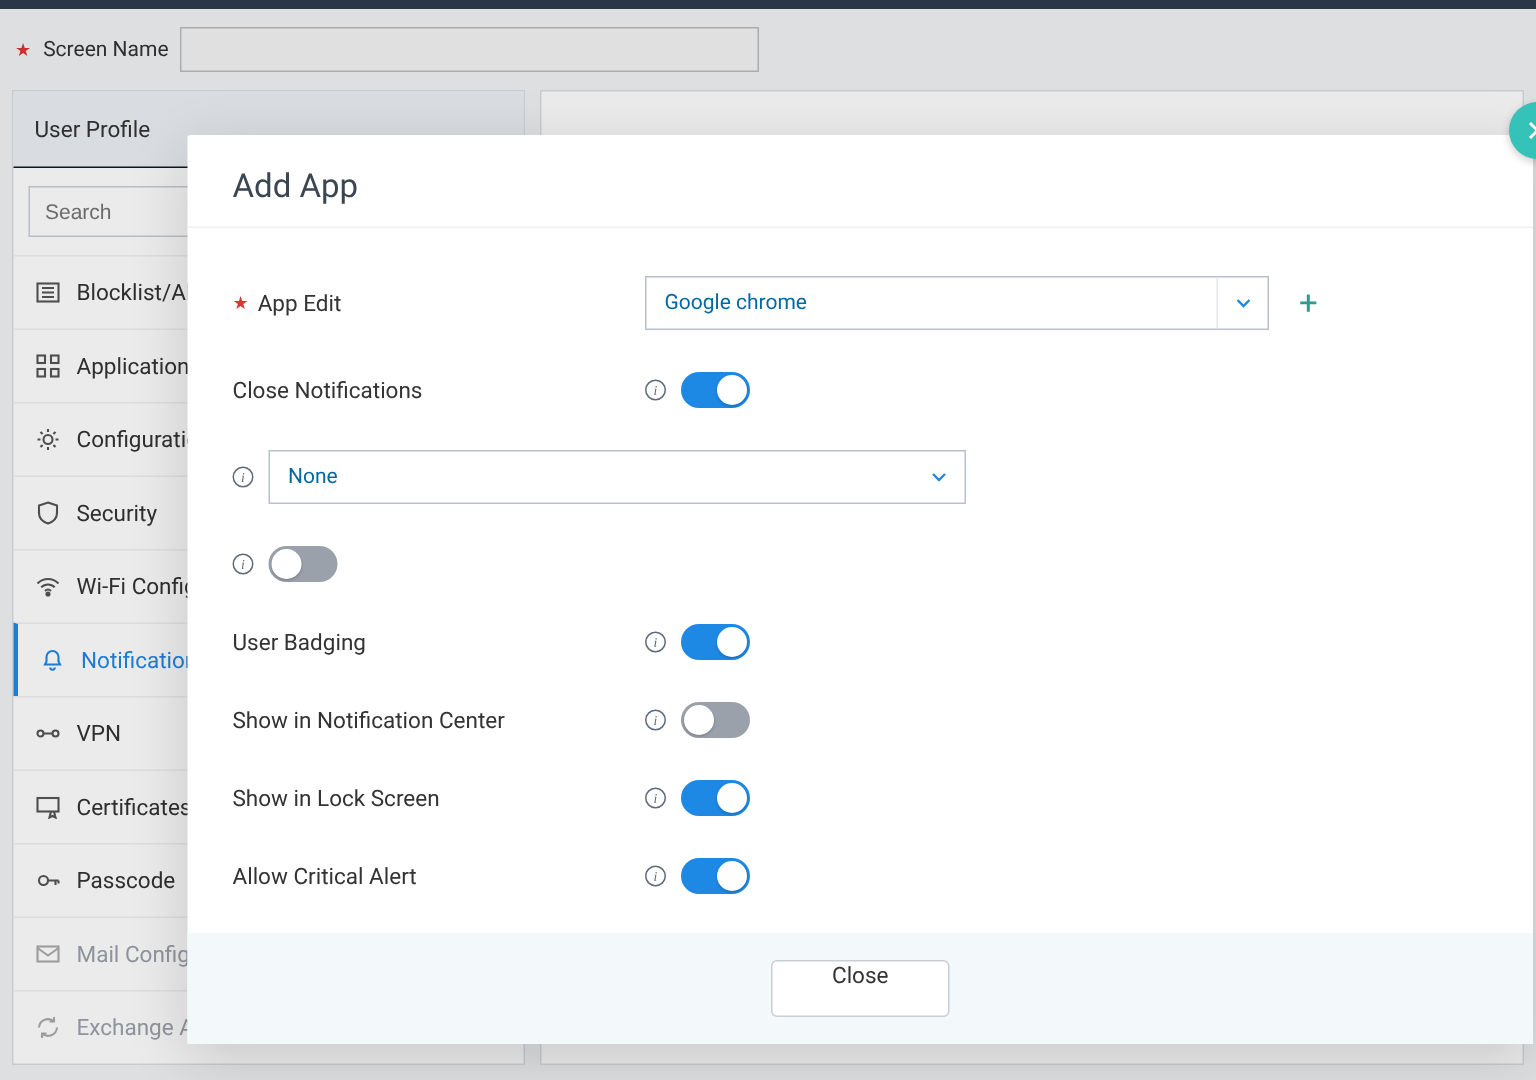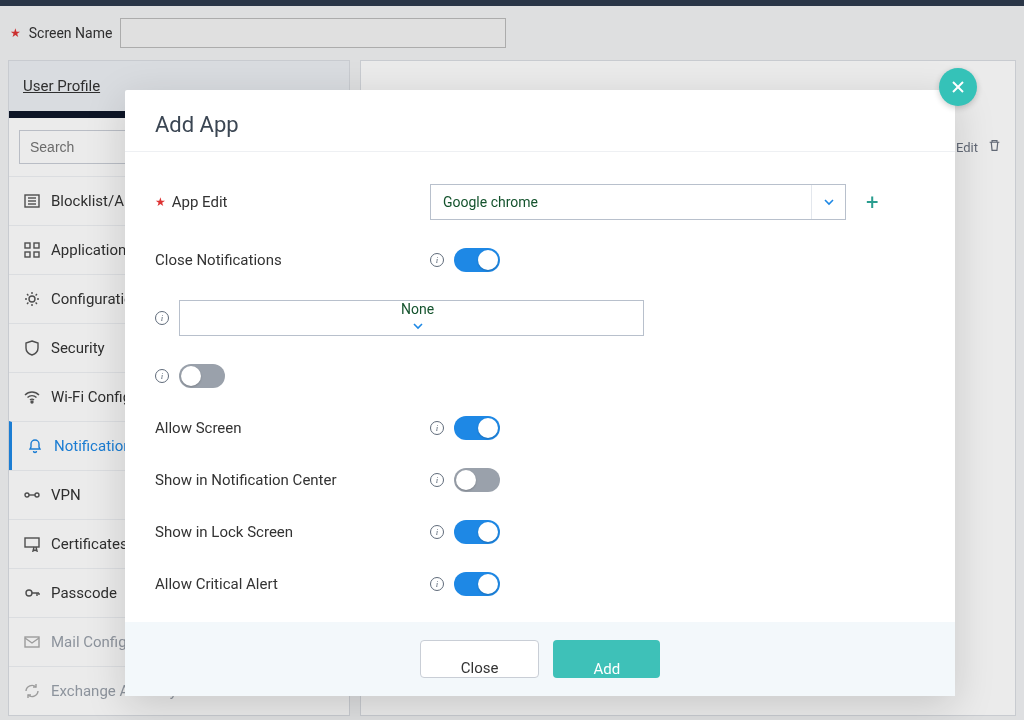--- a/index.html
+++ b/index.html
@@ -42,22 +42,21 @@
     border: 1px solid #d9dde2;
     background: #fff;
     display: flex;
     flex-direction: column;
   }
   .sidebar-header {
     background: #eceff3;
     padding: 16px 14px;
     font-size: 15px;
     color: #333;
-    border-bottom: 7px solid #0f172a;
-    text-decoration: underline;
+    border-bottom: 1px solid #0f172a;
   }
   .sidebar-search {
     margin: 12px 10px;
     border: 1px solid #c9ced6;
     padding: 8px 10px;
     font-size: 14px;
     color: #666;
     background: #fff;
   }
   .side-item {
@@ -112,21 +111,21 @@
   
   .overlay {
     position: absolute;
     inset: 0;
     background: rgba(0,0,0,0.08);
   }
   .modal {
     position: absolute;
     left: 125px;
     top: 90px;
-    width: 830px;
+    width: 897px;
     background: #fff;
     border-radius: 2px;
     box-shadow: 0 10px 40px rgba(0,0,0,0.15);
     display: flex;
     flex-direction: column;
   }
   .modal-close {
     position: absolute;
     right: -22px;
     top: -22px;
@@ -179,34 +178,34 @@
     font-family: serif;
   }
   .select {
     border: 1px solid #b8c0cc;
     height: 36px;
     display: flex;
     align-items: center;
     justify-content: space-between;
     padding: 0 0 0 12px;
     font-size: 14px;
-    color: #14532d;
+    color: #0369a1;
     background: #fff;
     cursor: pointer;
   }
   .select .chev-box {
     width: 34px;
     height: 100%;
     display: flex;
     align-items: center;
     justify-content: center;
     border-left: 1px solid #e3e7ed;
   }
   .select.app { width: 416px; }
-  .select.alert { width: 465px; flex-direction: column; }
+  .select.alert { width: 465px; }
   .plus-btn {
     margin-left: 20px;
     color: #2a9d8f;
     font-size: 22px;
     cursor: pointer;
     font-weight: 400;
   }
   .toggle {
     width: 46px;
     height: 24px;
@@ -235,21 +234,21 @@
     justify-content: center;
     gap: 14px;
   }
   .btn {
     height: 38px;
     padding: 0 40px;
     border-radius: 4px;
     font-size: 15px;
     cursor: pointer;
     display: inline-flex;
-    align-items: flex-end;
+    align-items: flex-start;
     justify-content: center;
   }
   .btn-outline {
     border: 1px solid #c9ced6;
     background: #fff;
     color: #333;
   }
   .btn-primary {
     border: none;
     background: #3ec1b8;
@@ -446,21 +445,21 @@
 
     <div class="form-row">
       <span class="info-icon">i</span>
       <div class="toggle off">
           <div class="knob"></div>
         </div>
     </div>
 
     <div class="form-row">
       <div class="form-label">
-          <span>Allow Screen</span>
+          <span>User Badging</span>
         </div>
       <span class="info-icon">i</span>
       <div class="toggle on">
           <div class="knob"></div>
         </div>
     </div>
 
     <div class="form-row">
       <div class="form-label">
           <span>Show in Notification Center</span>
@@ -490,17 +489,14 @@
           <div class="knob"></div>
         </div>
     </div>
 
   </div>
 
   <div class="modal-footer">
     <div class="btn btn-outline">
         <span>Close</span>
       </div>
-    <div class="btn btn-primary">
-        <span>Add</span>
-      </div>
   </div>
 </div>
 
 </body></html>

